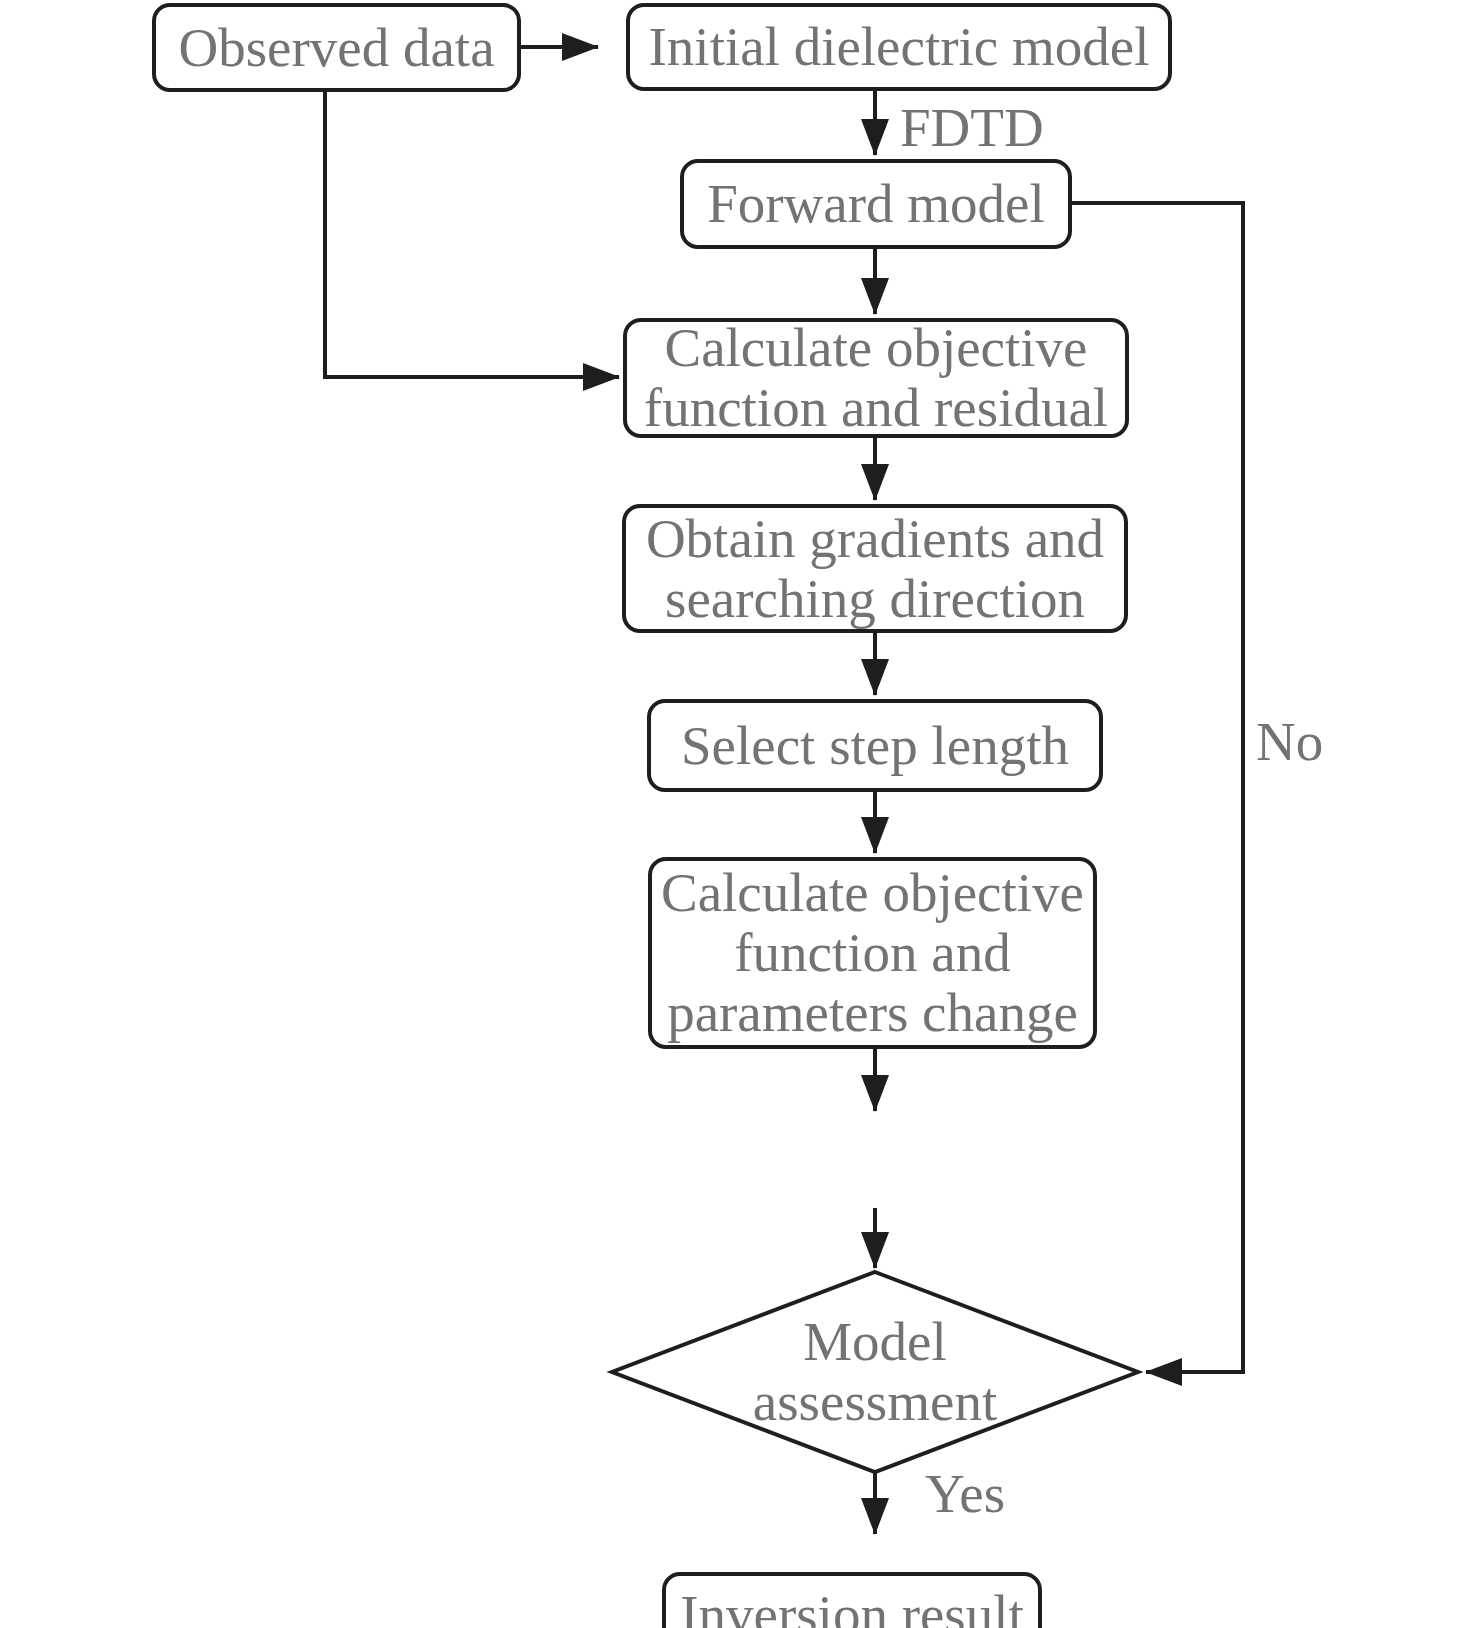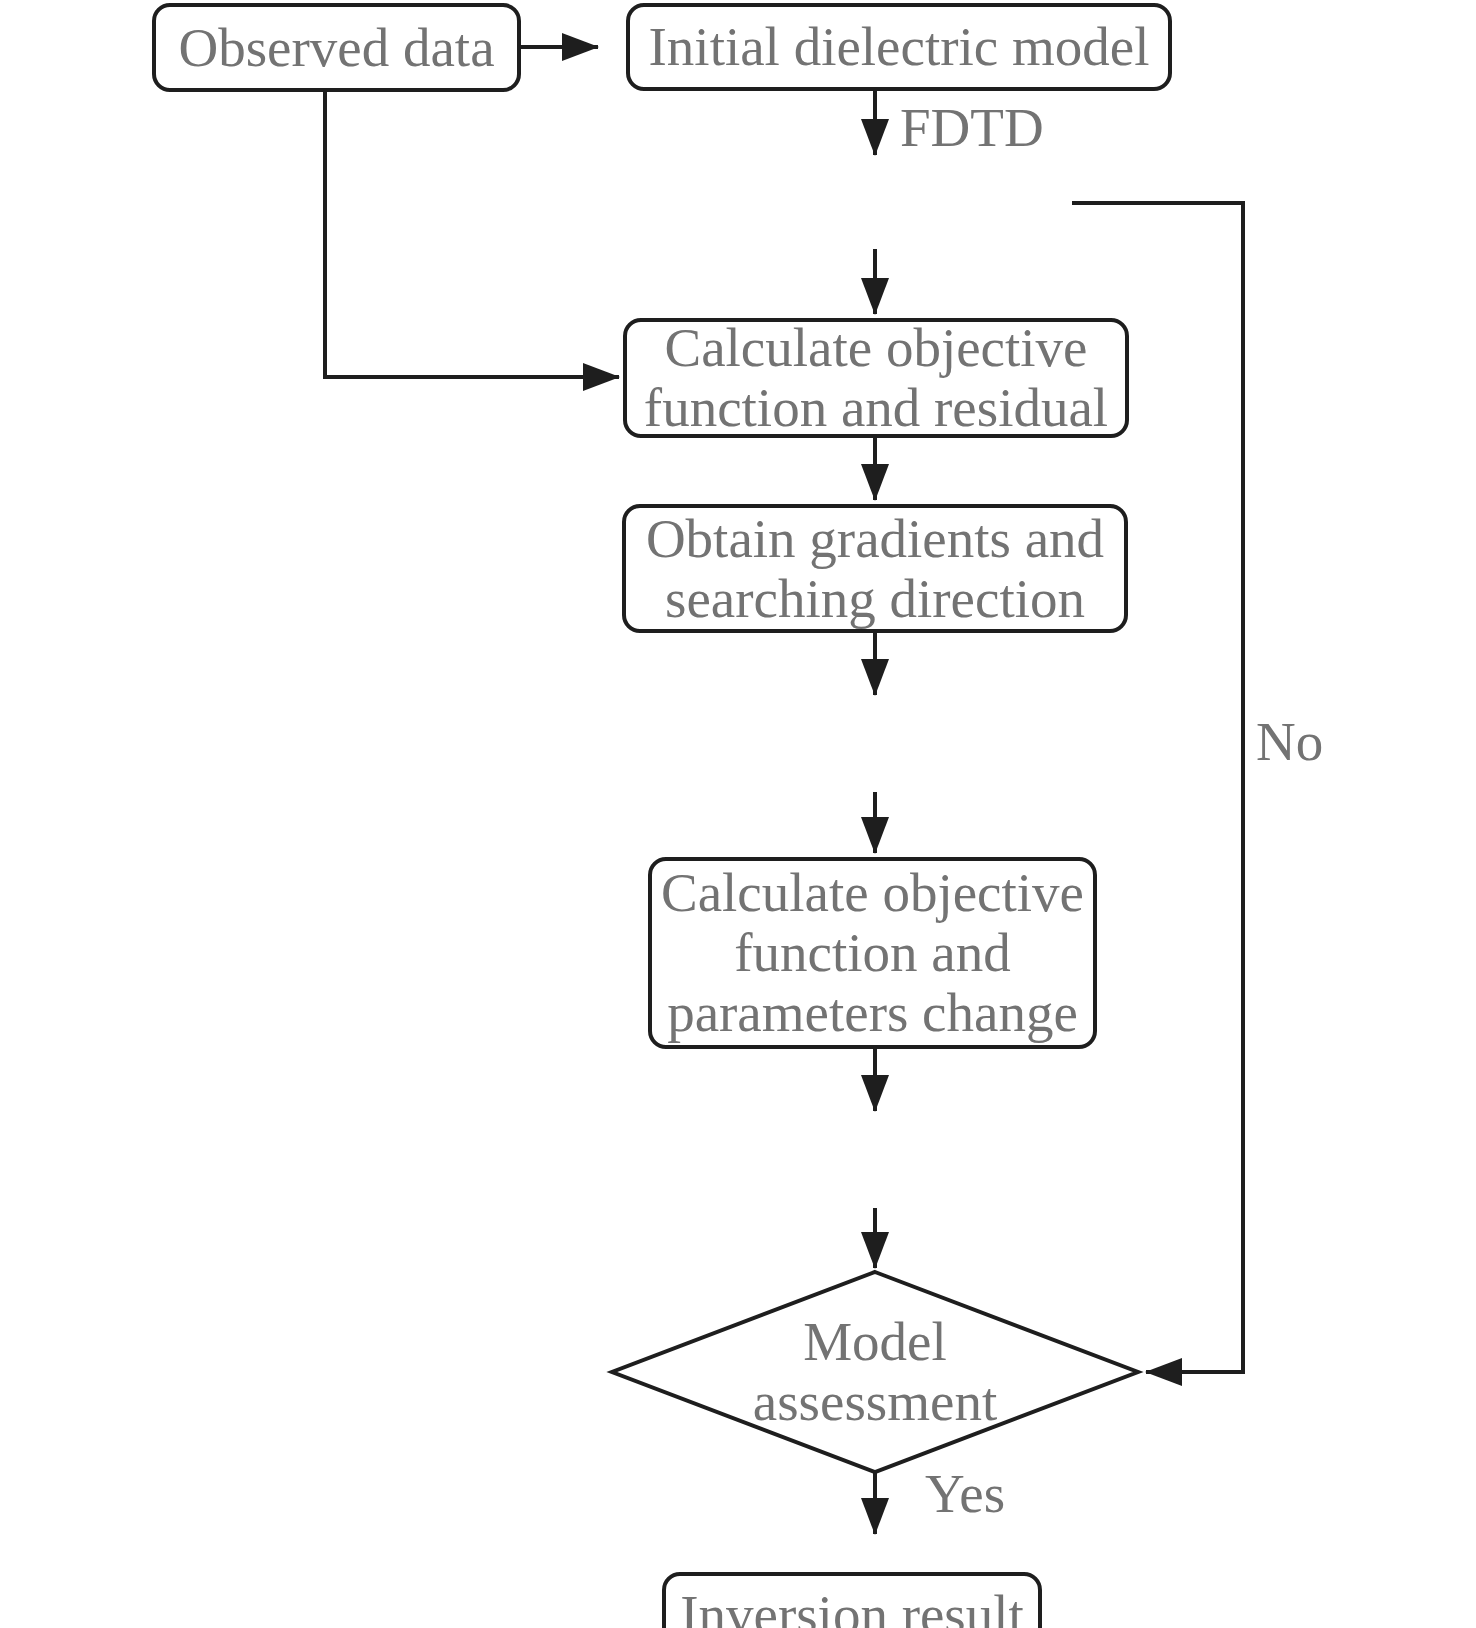--- a/index.html
+++ b/index.html
@@ -86,29 +86,35 @@
   </svg>
 
   <div class="node" style="left:152px; top:3px; width:369px; height:89px;">
     <span>Observed data</span>
   </div>
 
   <div class="node" style="left:602px; top:3px; width:546px; height:88px;margin-left:24px;">
     <span>Initial dielectric model</span>
   </div>
 
+  <div class="node" style="left:680px; top:159px; width:392px; height:90px;">
+    <span>Forward model</span>
+  </div>
 
   <div class="node" style="left:623px; top:318px; width:506px; height:120px;">
     <span>Calculate objective function and residual</span>
   </div>
 
   <div class="node" style="left:622px; top:504px; width:506px; height:129px;">
     <span>Obtain gradients and searching direction</span>
   </div>
 
+  <div class="node" style="left:647px; top:699px; width:456px; height:93px;">
+    <span>Select step length</span>
+  </div>
 
   <div class="node" style="left:648px; top:857px; width:449px; height:192px;">
     <span>Calculate objective function and parameters change</span>
   </div>
 
 
   <div class="diamond-label" style="left:715px; top:1312px; width:320px; height:120px;">
     <span>Model assessment</span>
   </div>
 

